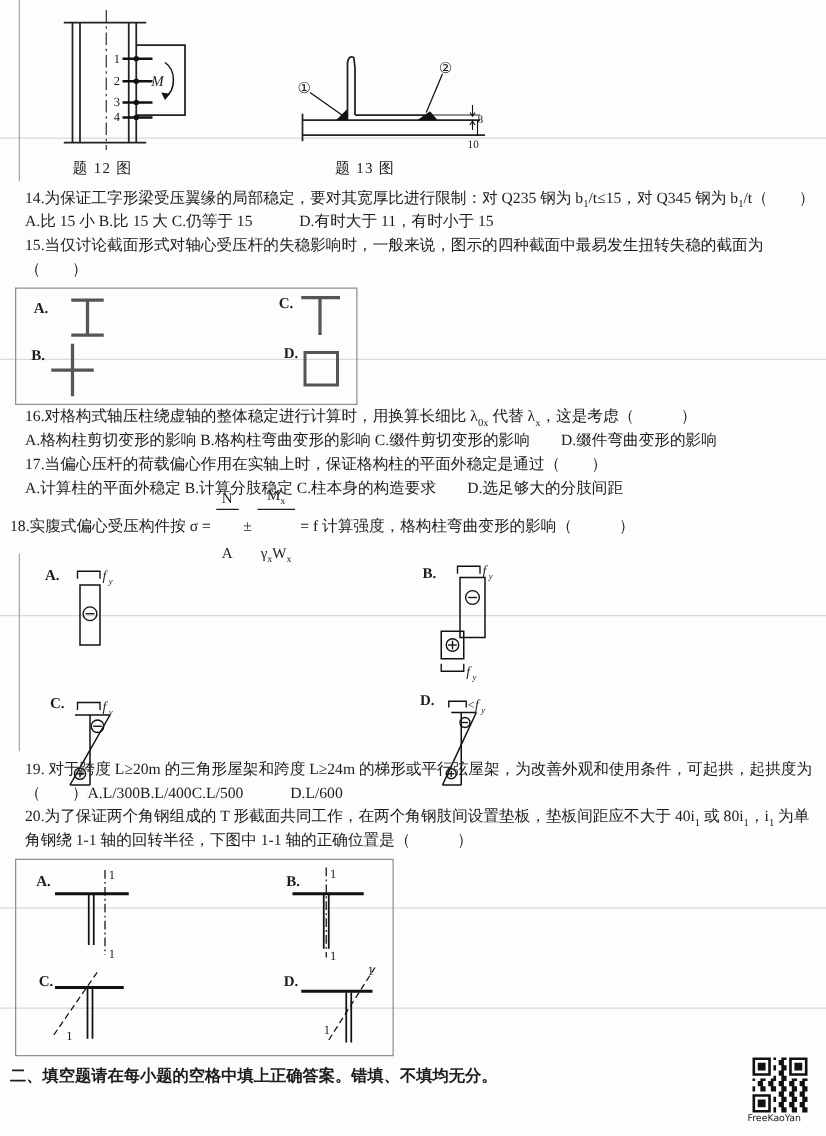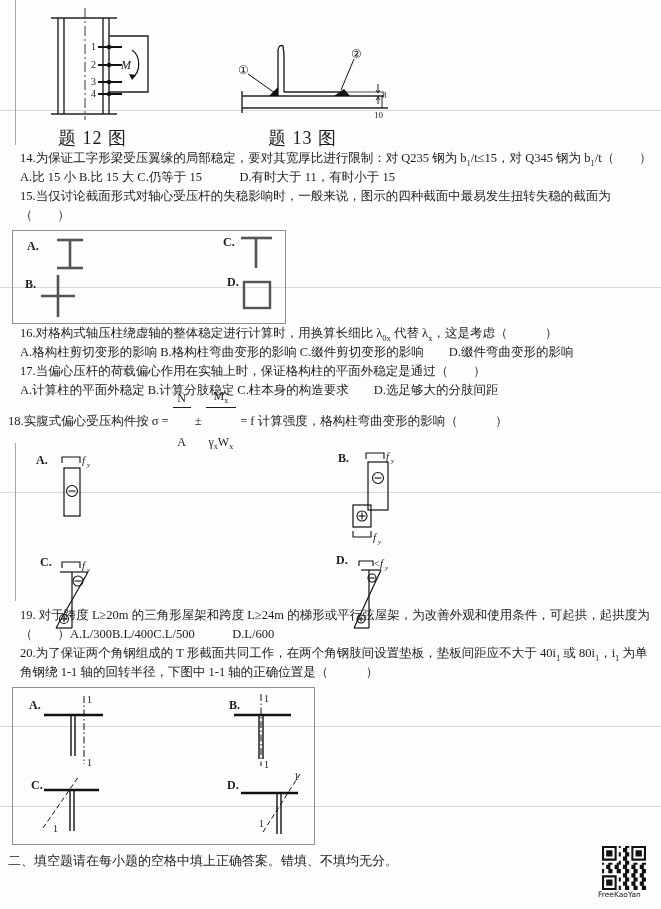--- a/index.html
+++ b/index.html
@@ -2,32 +2,32 @@
 <html><head>
 <meta charset="utf-8">
 <style>
   html,body{margin:0;padding:0;background:#e8e8e8;}
   #page{position:relative;width:661px;height:909px;background:#fdfdfd;overflow:hidden;
         font-family:"Liberation Serif","DejaVu Serif",serif;color:#1c1c1c;}
   .qline{position:absolute;left:20px;width:648px;font-size:12.5px;line-height:19px;white-space:pre-wrap;}
   .qline sub{font-size:8.5px;}
   .scanline{position:absolute;left:0;width:661px;height:1px;background:#d9d9d9;}
   .vline{position:absolute;width:1px;background:#a8a8a8;}
-  .figcap{position:absolute;font-size:18px;letter-spacing:1px;}
+  .figcap{position:absolute;font-size:12px;letter-spacing:1px;}
   .figbox{position:absolute;border:1px solid #909090;background:transparent;}
   .optletter{position:absolute;font-size:12px;font-weight:600;}
   svg{position:absolute;overflow:visible;}
   svg text{font-family:"Liberation Serif","DejaVu Serif",serif;fill:#1c1c1c;}
   .formula-row{position:absolute;left:8px;top:399px;height:44px;display:flex;align-items:center;
                font-size:12.5px;white-space:pre;}
   .frac{display:inline-block;text-align:center;font-size:12px;line-height:1.15;margin:0 4px;vertical-align:middle;}
   .frac .top{display:block;border-bottom:1px solid #1c1c1c;padding:0 3px 1px;}
   .frac .bot{display:block;padding:1px 3px 0;}
   .frac sub, .formula-row sub{font-size:8px;}
-  .heading{position:absolute;left:8px;top:852px;font-size:13px;font-weight:normal;}
+  .heading{position:absolute;left:8px;top:852px;font-size:13px;font-weight:bold;}
   .qrcap{position:absolute;left:598px;top:890px;width:52px;
          font-size:7.5px;font-family:"DejaVu Sans",sans-serif;color:#222;}
 </style>
 </head>
 <body>
 
 <div id="page">
 
   <div class="scanline" style="top:110px"></div>
   <div class="scanline" style="top:287px"></div>

